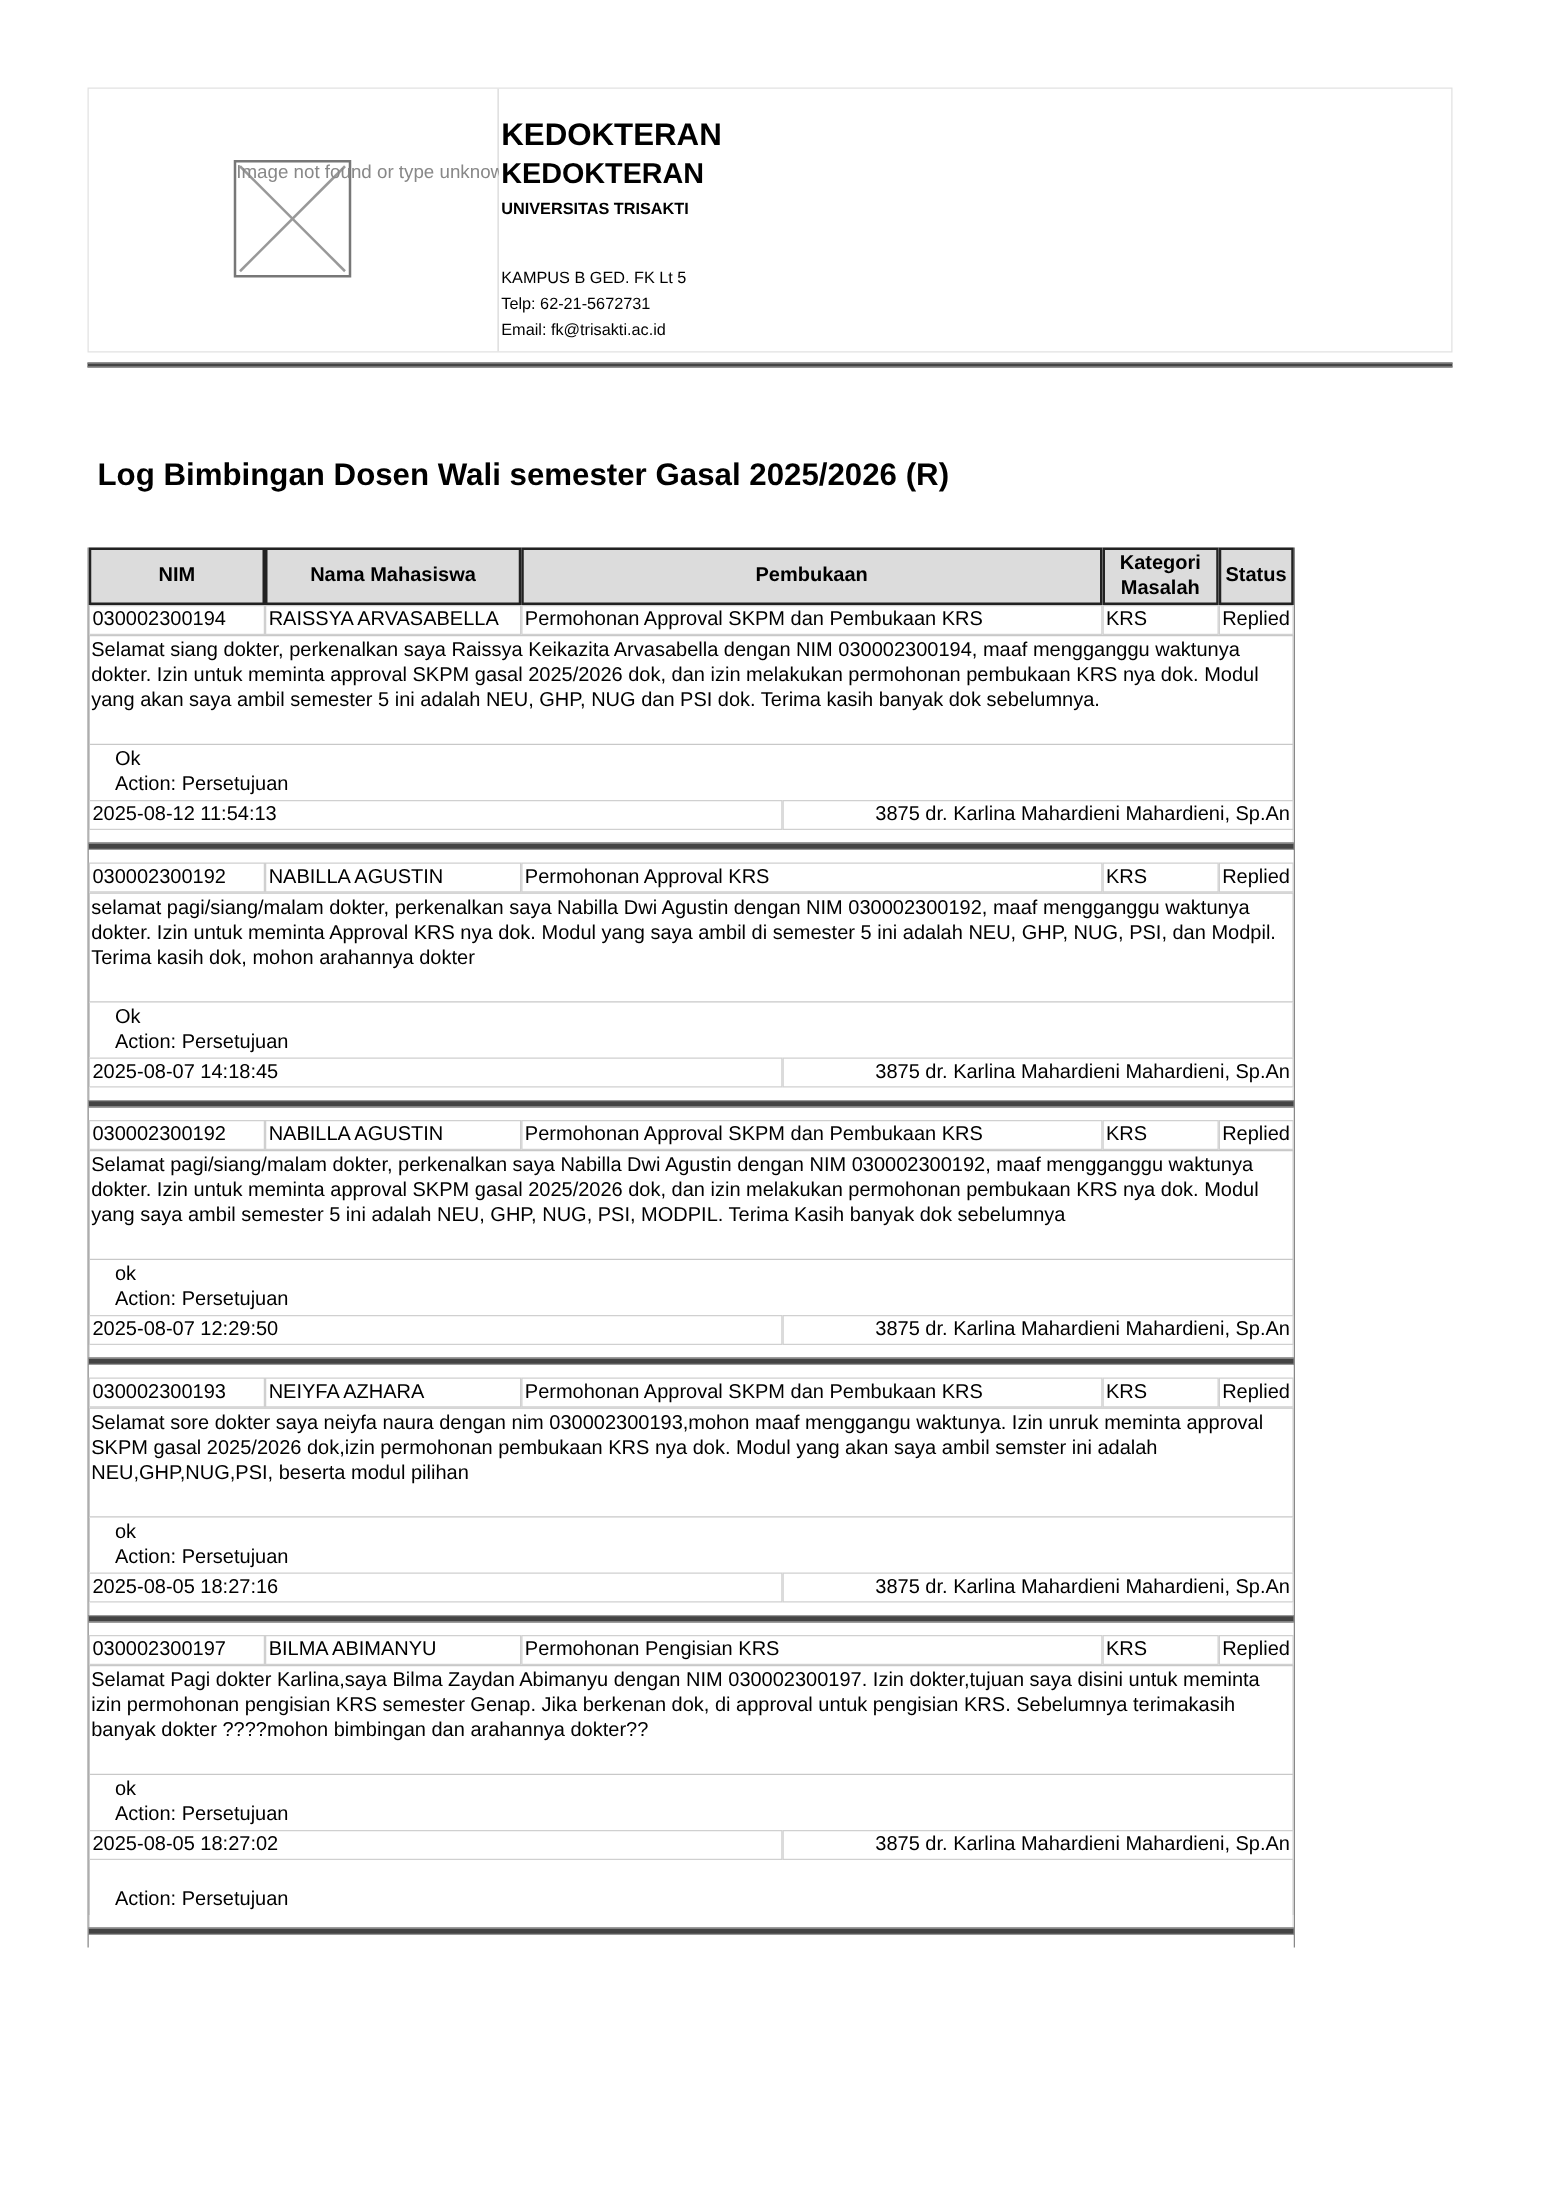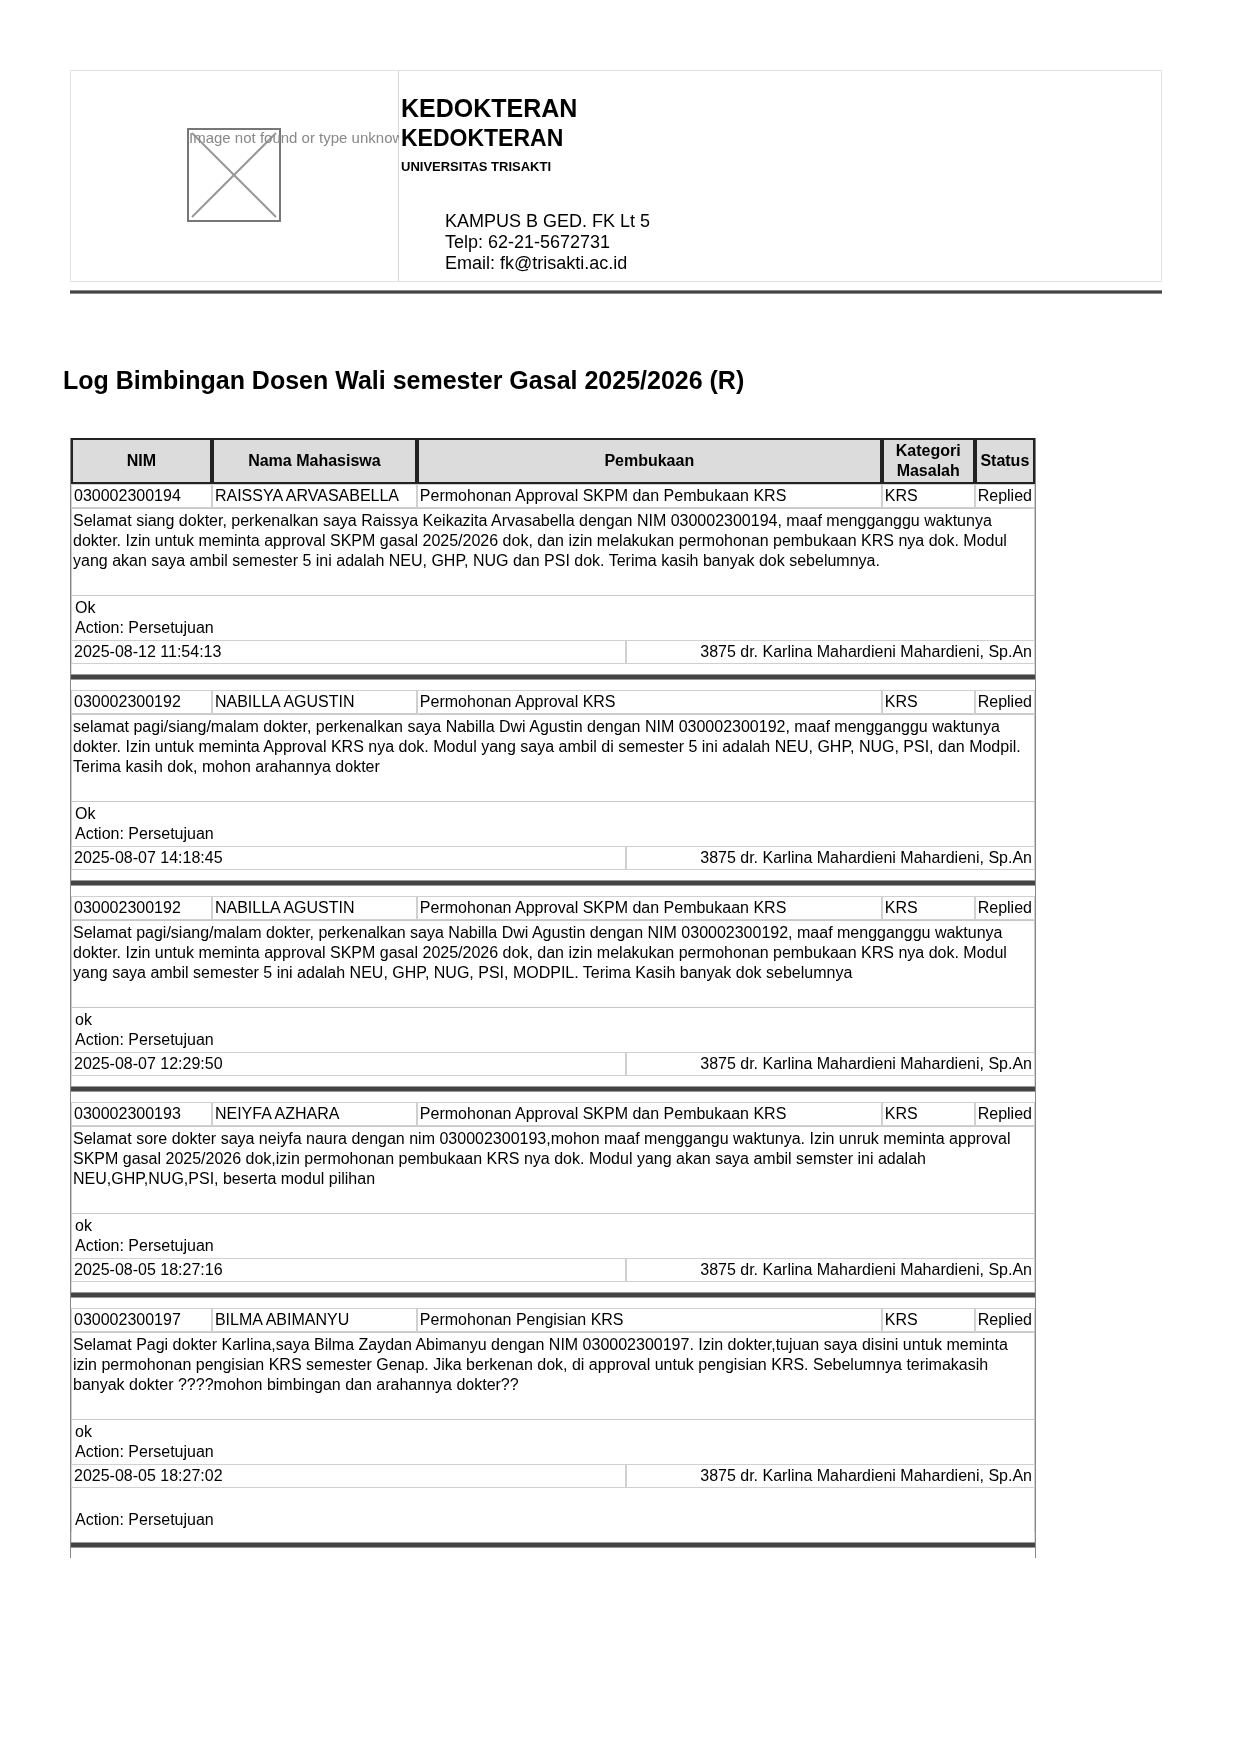--- a/index.html
+++ b/index.html
@@ -20,41 +20,41 @@
   }
   .logo-box svg { width: 100%; height: 100%; display: block; }
   .logo-alt {
     position: absolute; left: 118px; top: 58px; font-size: 15px; color: #888; white-space: nowrap;
     width: 210px; overflow: hidden;
   }
   .inst { padding-left: 2px; padding-top: 22px; }
   .inst .l1 { font-size: 25px; font-weight: bold; line-height: 30px; }
   .inst .l2 { font-size: 23px; font-weight: bold; line-height: 30px; }
   .inst .l3 { font-size: 13px; font-weight: bold; line-height: 28px; }
-  .inst .addr { margin-top: 30px; font-size: 18px; line-height: 21px; margin-left: 44px; }
+  .inst .addr { margin-top: 30px; font-size: 13px; line-height: 21px; }
   .hr-thick {
     position: absolute; left: 70px; width: 1092px; height: 4px; background: #444;
     border-top: 1px solid #888; border-bottom: 1px solid #888; box-sizing: border-box;
   }
   .doc-title {
-    position: absolute; left: 63px; top: 366px; font-size: 25px; font-weight: bold; margin: 0;
+    position: absolute; left: 78px; top: 366px; font-size: 25px; font-weight: bold; margin: 0;
   }
   .log-table {
     position: absolute; left: 70px; top: 438px; width: 966px;
     border-collapse: separate; border-spacing: 0; font-size: 16px;
     border-left: 1px solid #888; border-right: 1px solid #888;
   }
   .log-table th {
     background: #dcdcdc; font-weight: bold; font-size: 16px; text-align: center;
     border: 2px solid #222; height: 42px; padding: 0 2px; line-height: 20px;
   }
   .log-table td { padding: 1px 2px; line-height: 20px; vertical-align: top; }
   .row-main td { border: 1px solid #d0d0d0; height: 20px; white-space: nowrap; }
   .row-msg td { border: 1px solid #c8c8c8; height: 82px; white-space: normal; padding: 2px 1px; }
-  .row-reply td { border-left: 1px solid #c8c8c8; border-right: 1px solid #c8c8c8; padding: 2px 3px; }
+  .row-reply td { border-left: 1px solid #c8c8c8; border-right: 1px solid #c8c8c8; padding: 2px 20px; }
   .row-foot td { border: 1px solid #d0d0d0; height: 20px; }
   .row-foot td.right { text-align: right; }
   .row-gap td { height: 10px; padding: 0; border-left: 1px solid #ddd; border-right: 1px solid #ddd; }
   .row-sep td { padding: 0; height: 4px; background: #444; border-top: 1px solid #999; border-bottom: 1px solid #999; }
   .row-after td { height: 10px; padding: 0; }
 </style>
 </head>
 <body>
 
 <div class="letterhead">

